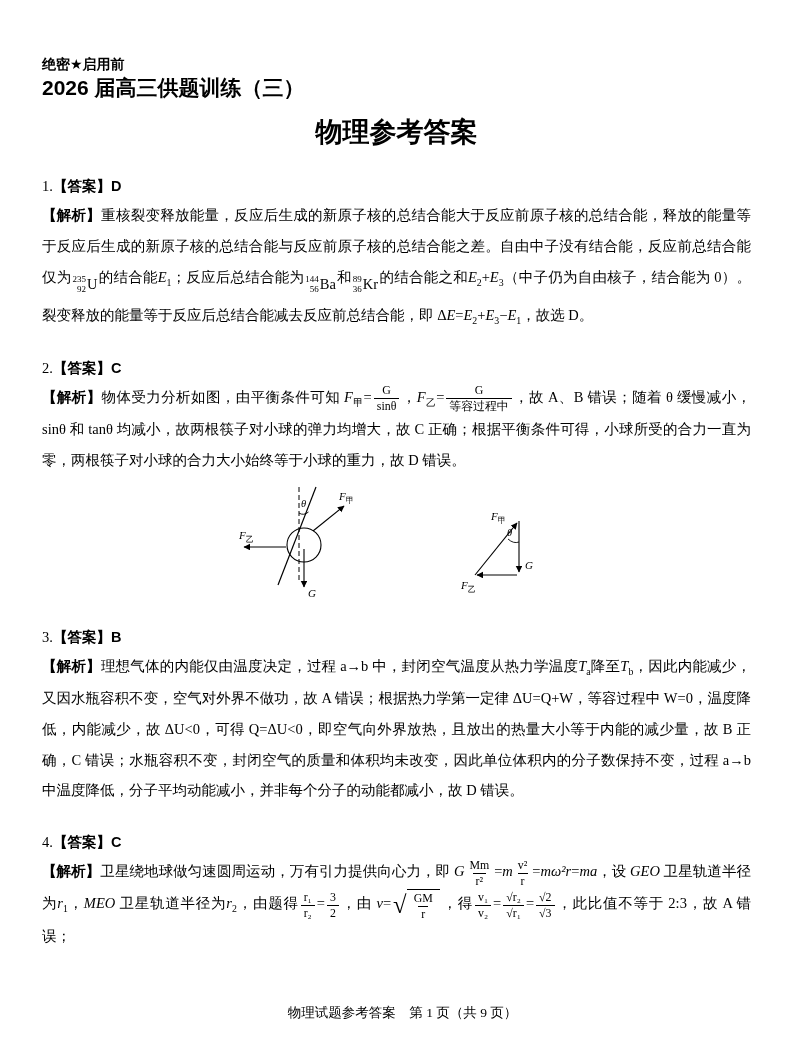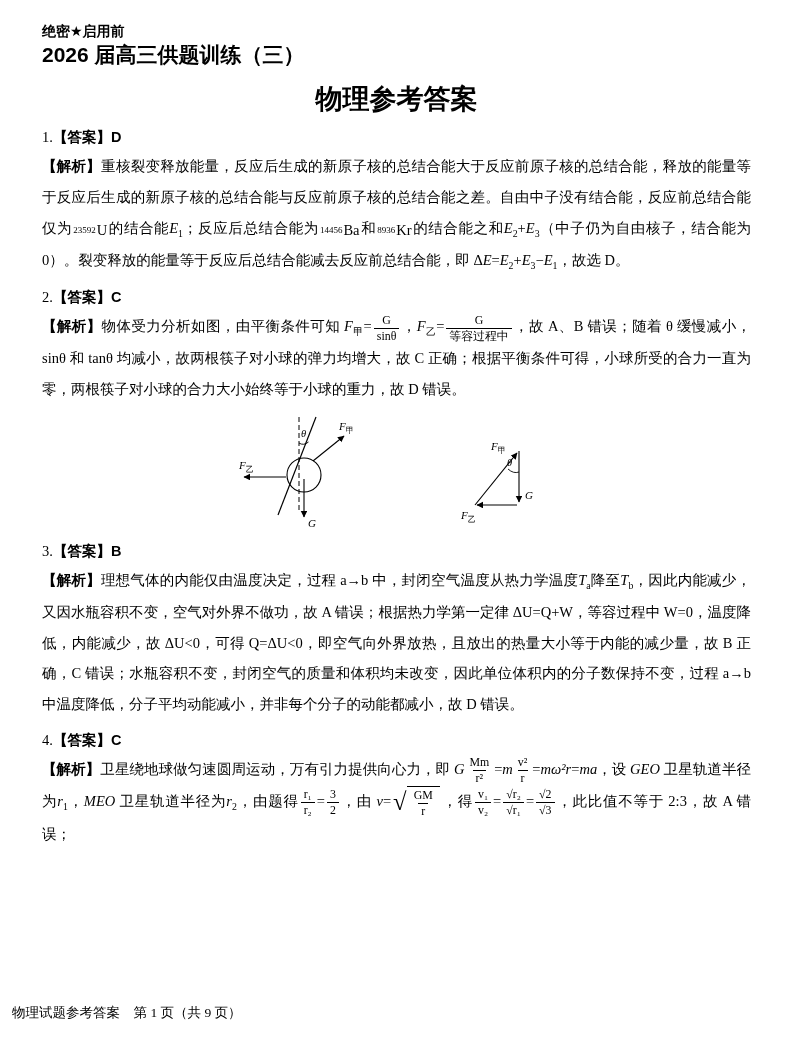--- a/index.html
+++ b/index.html
@@ -1,42 +1,42 @@
 <!DOCTYPE html>
 <html><head>
 <meta charset="utf-8">
 <style>
   html,body{margin:0;padding:0;background:#ffffff;}
   .page{width:793px;height:1058px;background:#fff;color:#000;margin:0 auto;position:relative;overflow:hidden;
-        font-family:"Liberation Serif","DejaVu Serif",serif;padding:23px 42px 0;box-sizing:border-box;}
+        font-family:"Liberation Serif","DejaVu Serif",serif;padding:56px 42px 0;box-sizing:border-box;}
   .classification{font-family:"Liberation Sans","DejaVu Sans",sans-serif;font-weight:bold;font-size:14px;}
   .doc-title{font-family:"Liberation Sans","DejaVu Sans",sans-serif;font-weight:bold;text-align:left;font-size:21px;margin-top:0;}
   .doc-subtitle{font-family:"Liberation Sans","DejaVu Sans",sans-serif;font-weight:bold;text-align:center;font-size:27px;margin-top:12px;}
   .intro{font-family:"Liberation Sans","DejaVu Sans",sans-serif;font-weight:bold;font-size:15px;line-height:1.85;
          margin-top:12px;padding-left:2em;text-indent:-2em;text-align:justify;}
-  .question{margin-top:9px;}
+  .question{margin-top:25px;}
   .answer-line{font-size:14.5px;line-height:1.6;}
   .answer-line b{font-family:"Liberation Sans","DejaVu Sans",sans-serif;font-weight:bold;}
   .analysis{font-size:14.5px;line-height:2.12;text-align:justify;margin-top:2px;}
   .analysis b{font-family:"Liberation Sans","DejaVu Sans",sans-serif;font-weight:bold;}
   .var{font-style:italic;}
   .subwrap sub{font-size:0.68em;}
   .frac{display:inline-flex;flex-direction:column;align-items:center;vertical-align:middle;font-size:0.82em;line-height:1.25;margin:0 2px;text-align:center;}
   .frac .num{padding:0 3px;}
   .frac .den{border-top:1px solid #000;padding:0 3px;}
   .nuc{display:inline-flex;align-items:center;margin:0 1px;}
-  .nuc .scripts{display:inline-flex;flex-direction:row;align-items:flex-end;font-size:0.62em;line-height:1.2;margin-right:1px;}
+  .nuc .scripts{display:inline-flex;flex-direction:column;align-items:flex-end;font-size:0.62em;line-height:1.2;margin-right:1px;}
   .sqrt{display:inline-flex;align-items:center;vertical-align:middle;margin:0 2px;}
   .sqrt .rad{font-size:1.7em;line-height:1;font-style:normal;}
   .sqrt .radicand{border-top:1px solid #000;padding:1px 2px 0;display:inline-flex;align-items:center;}
   .figure-row{display:flex;justify-content:center;align-items:flex-end;gap:70px;margin:8px 0 4px;}
   .fig-label{font-size:11px;font-style:italic;}
   .fig-sub{font-size:8px;font-style:normal;}
   .fig-plain{font-size:10.5px;font-style:italic;}
-  .footer{position:absolute;left:12px;right:0;bottom:36px;font-size:13.5px;}
+  .footer{position:absolute;left:12px;right:0;bottom:36px;text-align:center;font-size:13.5px;}
 </style>
 </head>
 <body>
 
 <div class="page">
 
   <div class="classification">绝密★启用前</div>
   <div class="doc-title">2026 届高三供题训练（三）</div>
   <div class="doc-subtitle">物理参考答案</div>
 

